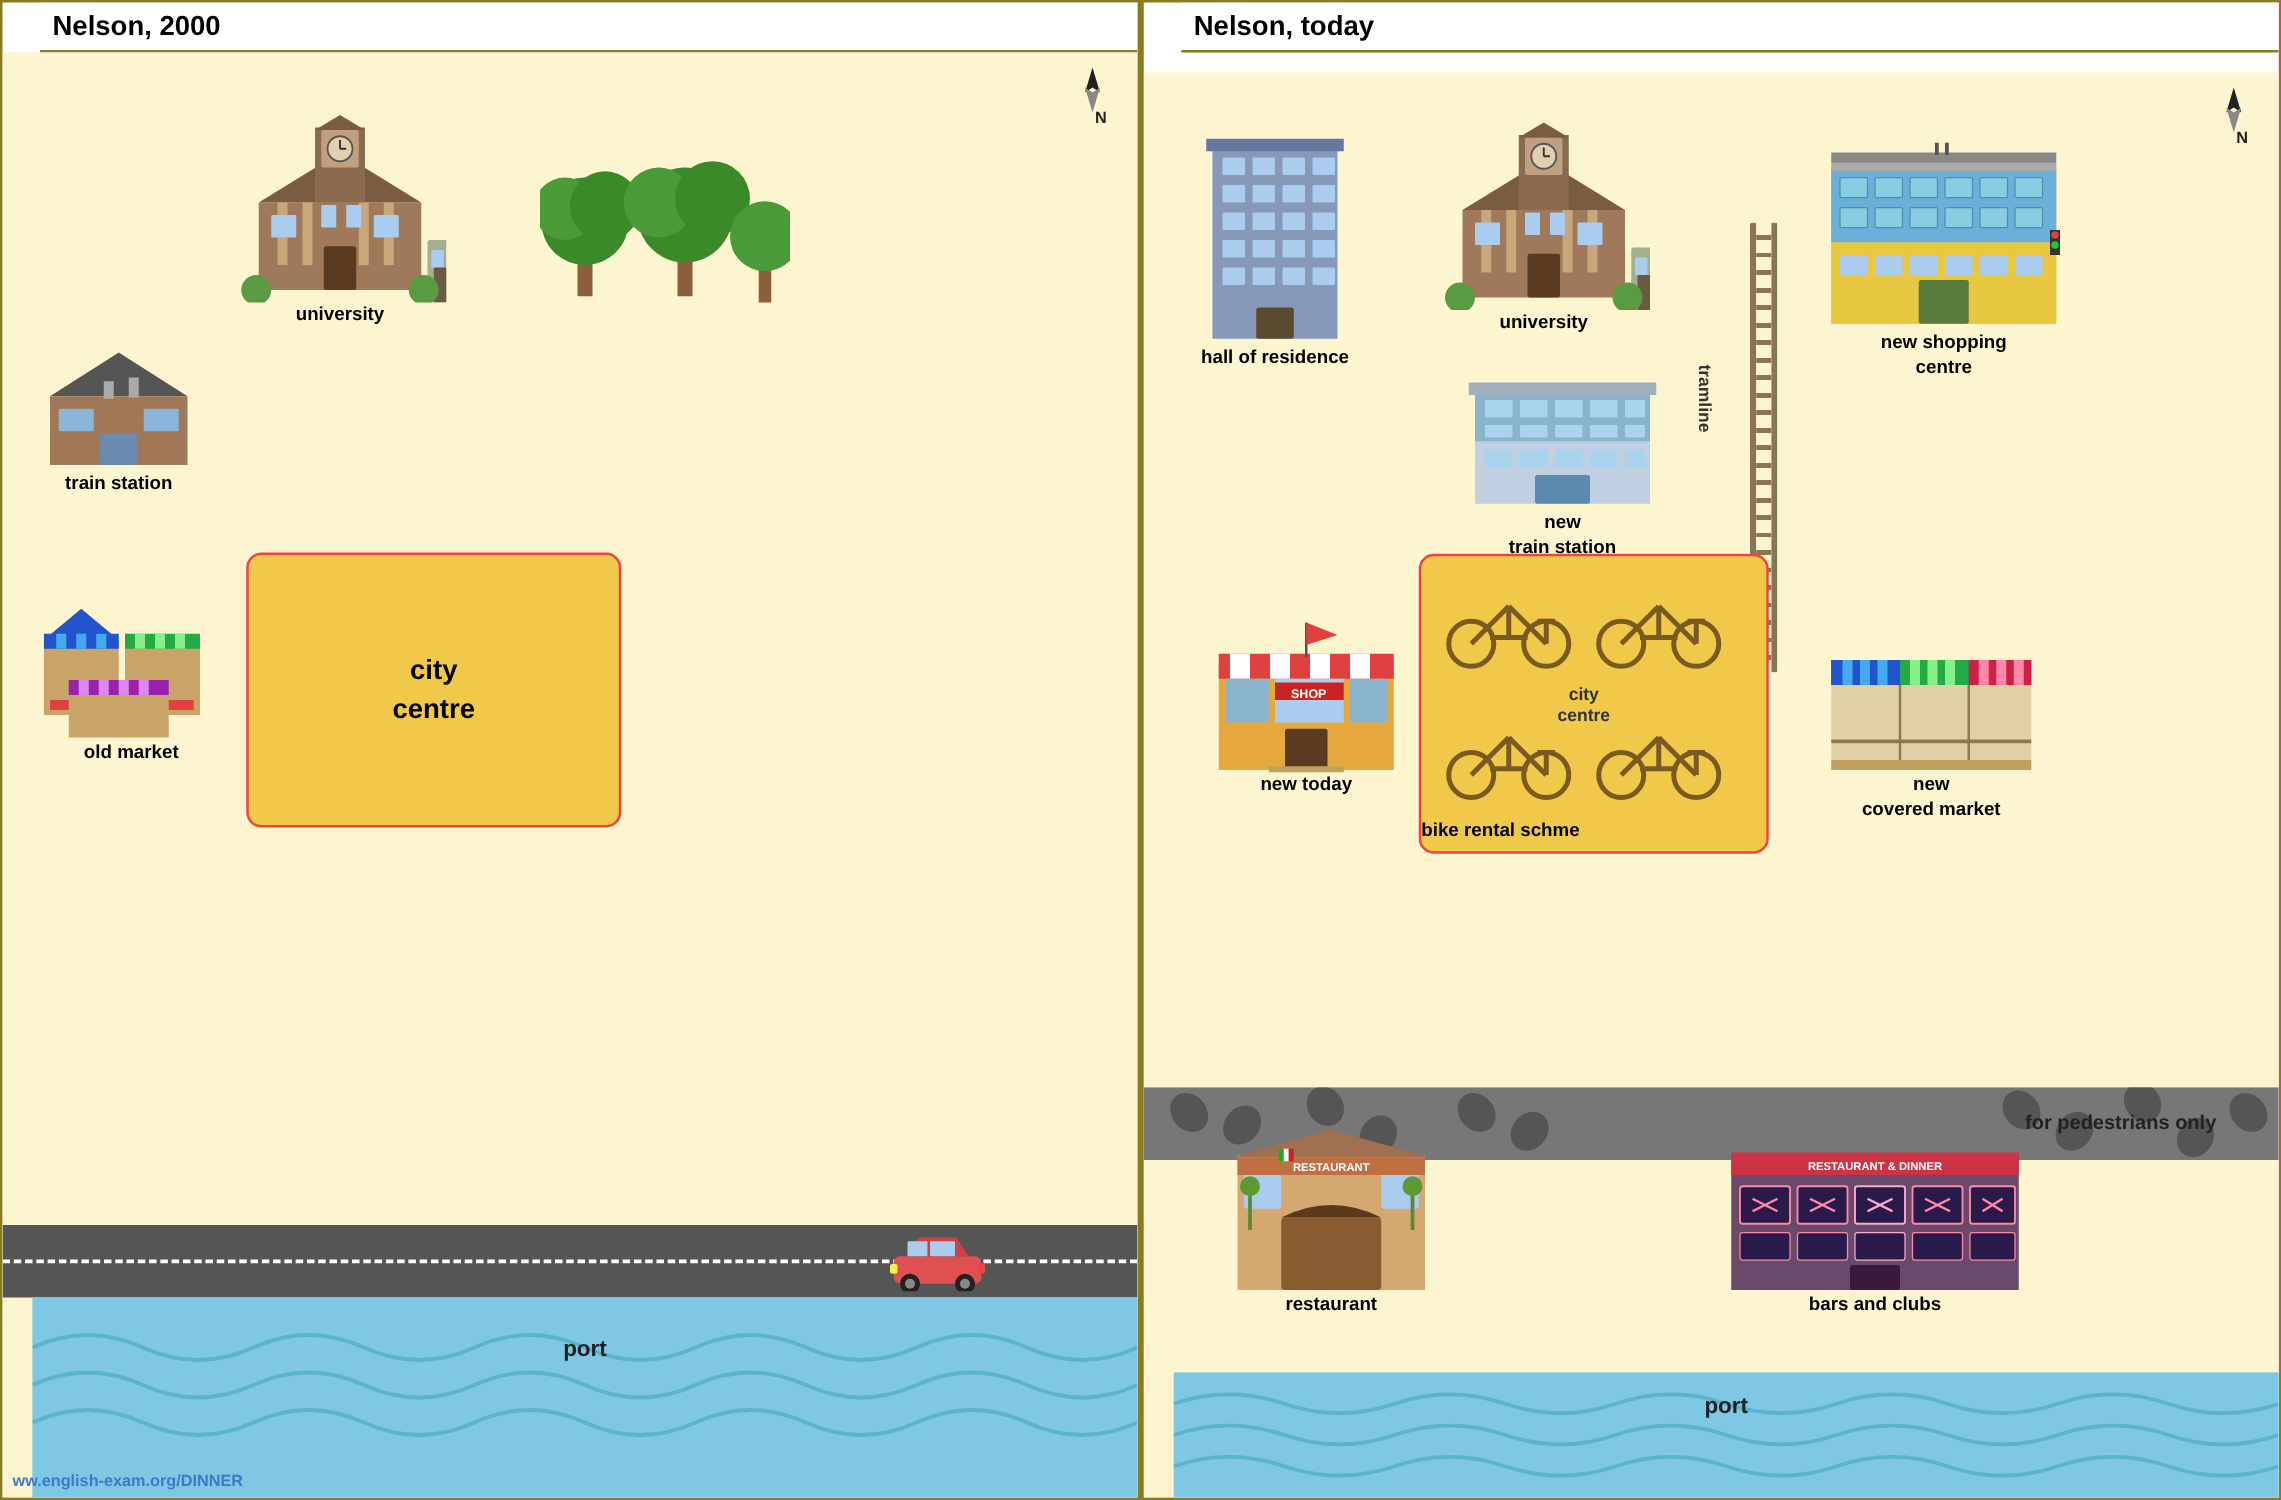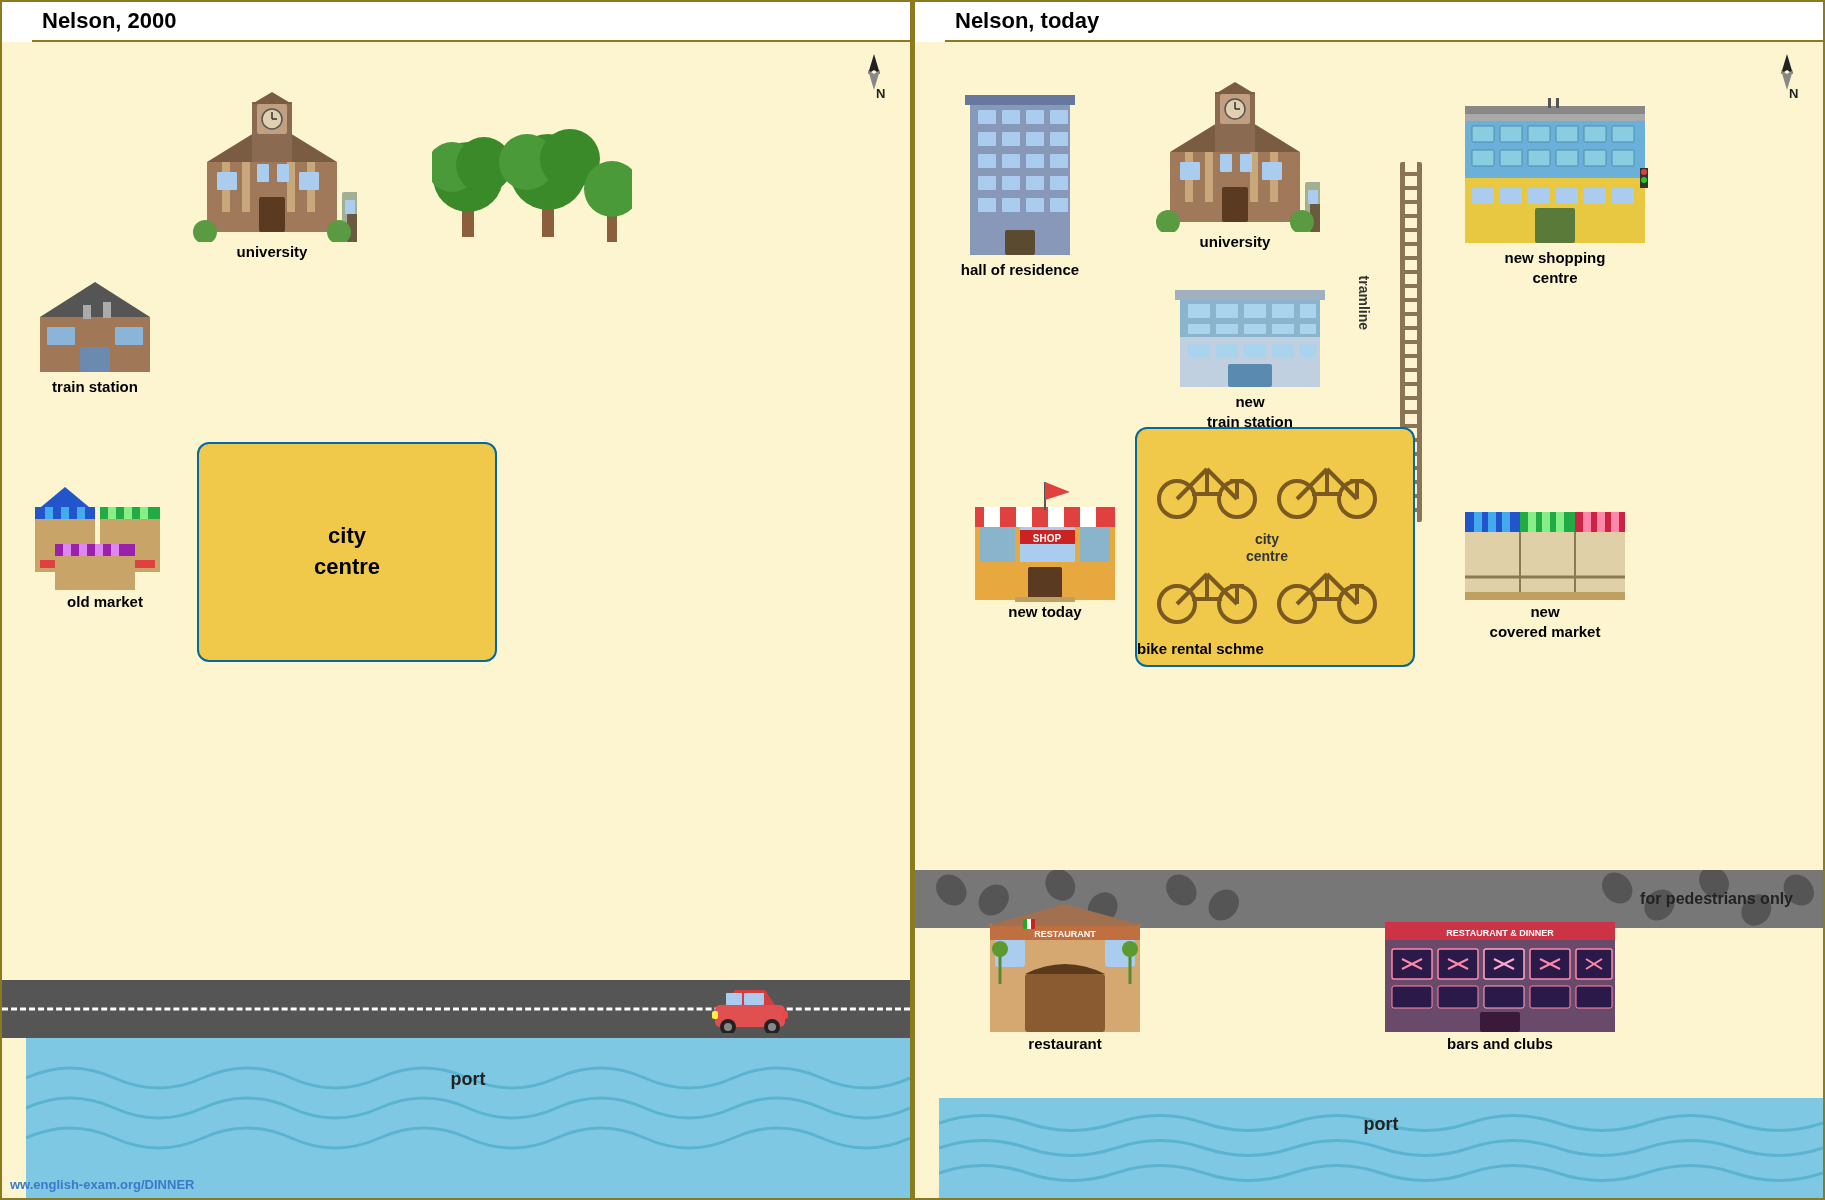--- a/index.html
+++ b/index.html
@@ -60,21 +60,21 @@
       margin-left: 24px;
     }
     .label {
       text-align: center;
       font-weight: bold;
       font-size: 15px;
       line-height: 1.3;
     }
     .city-centre-box {
       position: absolute;
-      border: 2px solid #0369a1;
+      border: 2px solid #ef4444;
       background: #f0c94a;
       border-radius: 12px;
       display: flex;
       align-items: center;
       justify-content: center;
     }
     .city-centre-label {
       text-align: center;
       font-weight: bold;
       font-size: 22px;
@@ -93,20 +93,21 @@
       flex-direction: column;
       align-items: center;
     }
     .pedestrian-zone {
       position: absolute;
       left: 0; right: 0;
       background: #888;
       display: flex;
       align-items: center;
       justify-content: flex-end;
+      padding-right: 20px;
     }
     .watermark {
       position: absolute;
       bottom: 6px;
       left: 8px;
       color: #3a7bc8;
       font-size: 13px;
       font-weight: bold;
     }
   </style>
@@ -269,21 +270,21 @@
         <div style="position:absolute; top:30px; left:50%; transform:translateX(-50%);">
           <div class="label" style="color:#222; font-size:18px;">port</div>
         </div>
       </div>
 
       <div class="watermark">ww.english-exam.org/DINNER</div>
 
     </div>
   </div>
 
-  <div class="map-panel" style="border-left: 3px solid #8a7a20;">
+  <div class="map-panel" style="border-left: 3px solid #8a7a20; gap: 16px;">
     <div class="map-title">Nelson, today</div>
     <div class="map-body">
 
       <div class="compass">
         <svg width="40" height="50" viewBox="0 0 40 50">
           <polygon points="20,2 26,22 20,18 14,22" fill="#222"></polygon>
           <polygon points="20,38 26,18 20,22 14,18" fill="#888"></polygon>
           <text x="22" y="46" font-size="13" font-weight="bold" fill="#222">N</text>
         </svg>
       </div>

